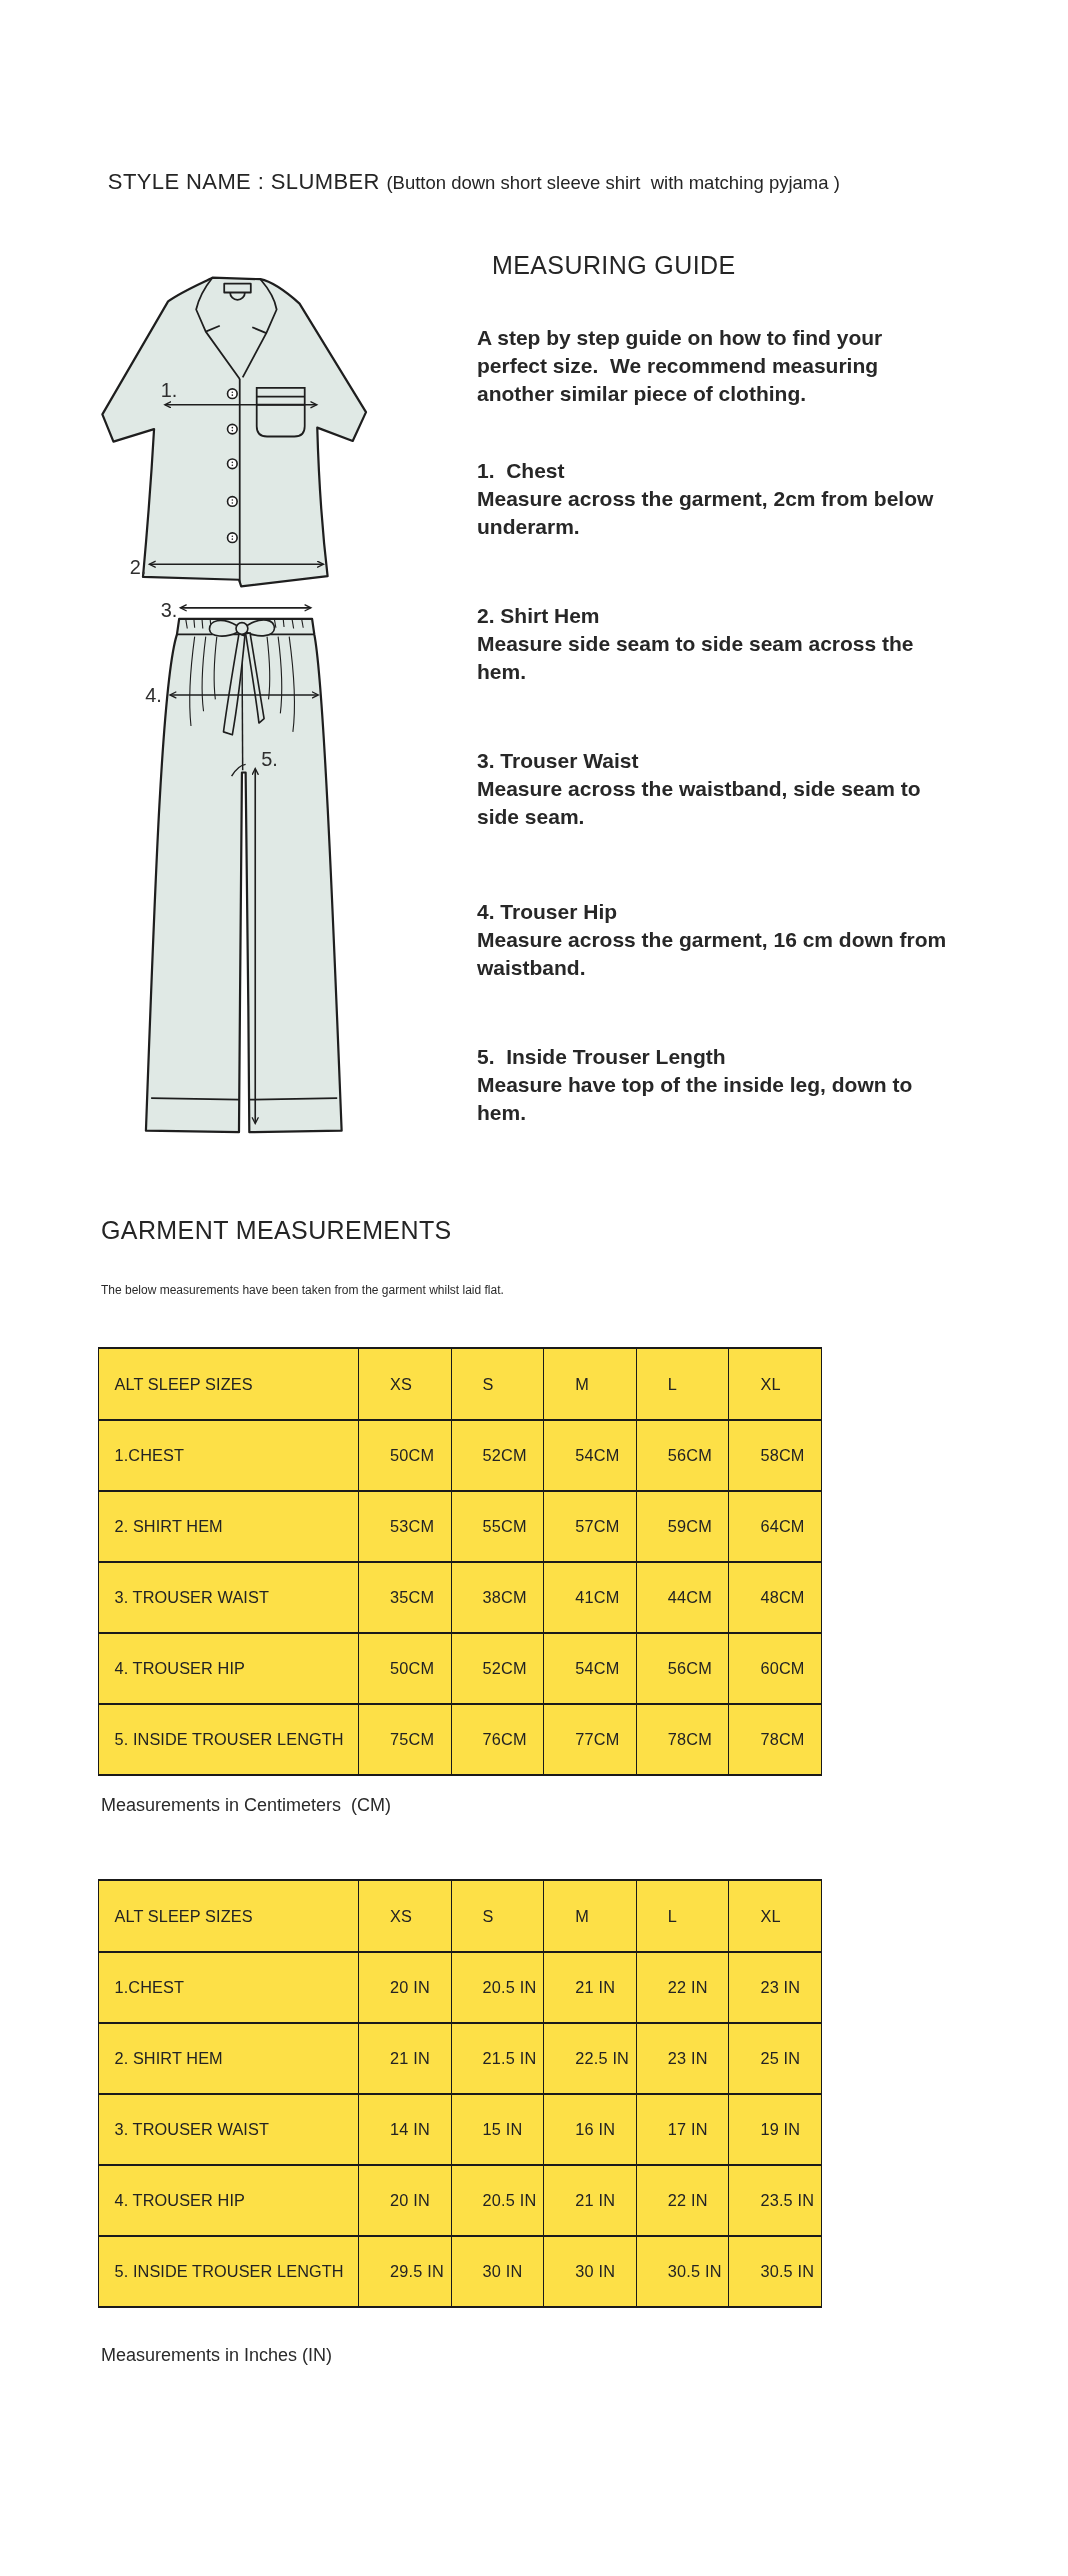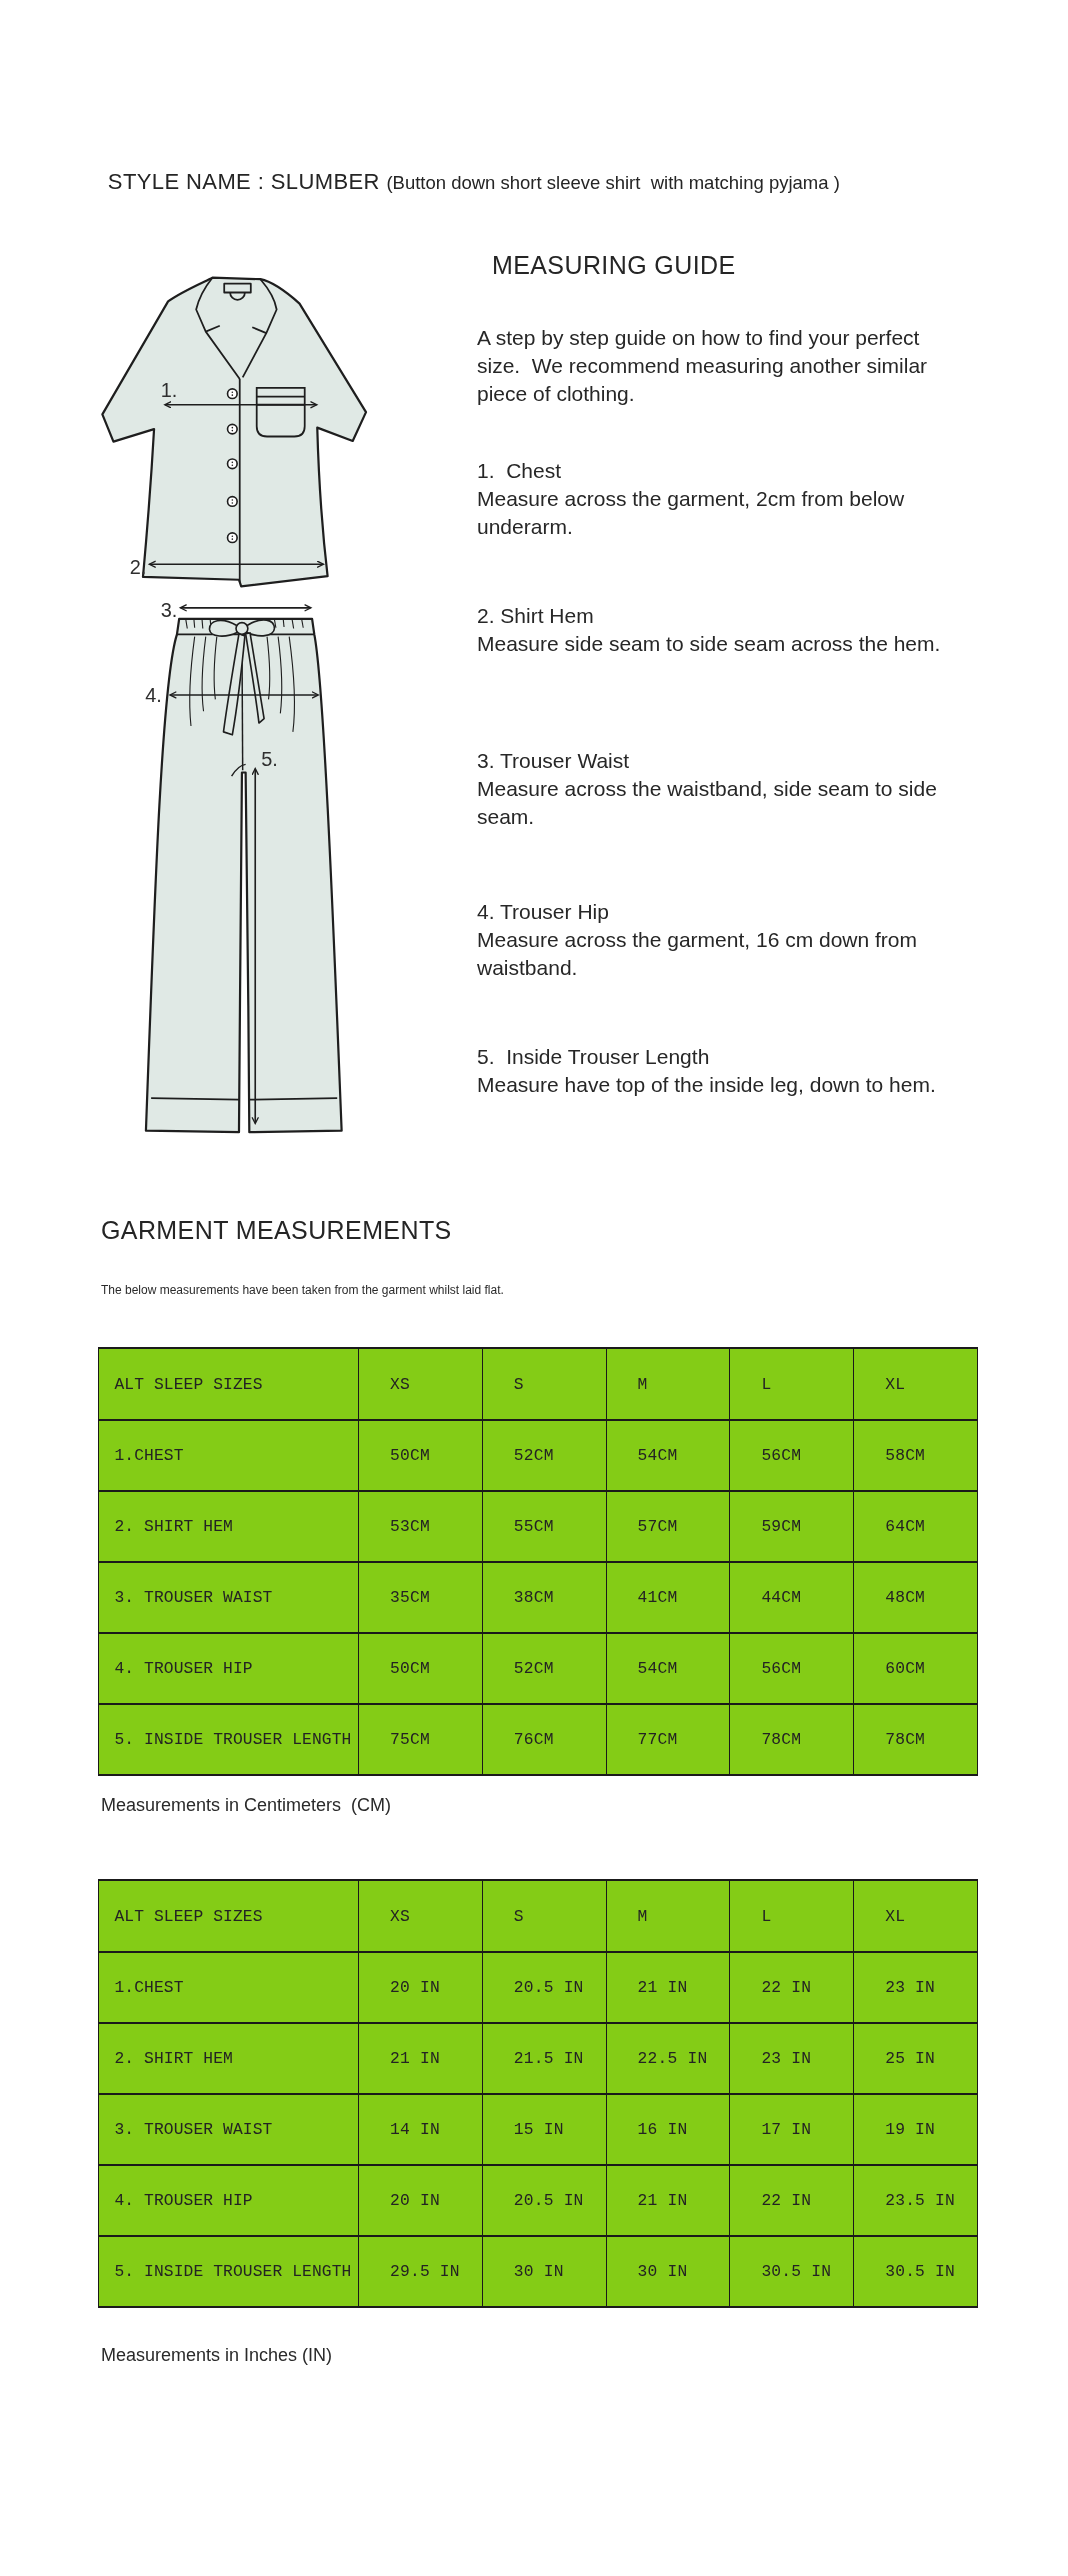--- a/index.html
+++ b/index.html
@@ -19,43 +19,42 @@
     font-weight:300; line-height:30px; color:#252525;text-align:center;
   }
   .title-main { font-size:22px; letter-spacing:0.4px; }
   .title-detail { font-size:18.5px; }
 
   
   .mg-heading {
     left:477px; top:251px; font-size:25px; font-weight:300;
     letter-spacing:0.4px; color:#252525;margin-left:15px;
   }
-  .mg-col { width:473px; font-size:21px; font-weight:400; line-height:28px; color:#272727; }
+  .mg-col { width:473px; font-size:21px; font-weight:700; line-height:28px; color:#272727; }
   .mg-intro { left:477px; top:324px; }
   .mg-step-0 { left:477px; top:457px; }
   .mg-step-1 { left:477px; top:602px; }
   .mg-step-2 { left:477px; top:747px; }
   .mg-step-3 { left:477px; top:898px; }
   .mg-step-4 { left:477px; top:1043px; }
 
   
   .gm-heading {
     left:101px; top:1216px; font-size:25px; font-weight:300;
     letter-spacing:0.4px; color:#252525;
   }
   .gm-intro { left:101px; top:1283px; font-size:12px; font-weight:400; color:#2a2a2a; }
 
   .table-wrap { left:98px; width:897px; }
   .cm-table-pos { top:1347px; }
   .in-table-pos { top:1879px; }
 
   table.size-table {
-    border-collapse:collapse; table-layout:fixed; width:880px;
-    background:#84cc16;
-    font-family:Liberation Mono, monospace;
+    border-collapse:collapse; table-layout:fixed; width:724px;
+    background:#fde047;
   }
   table.size-table th, table.size-table td {
     border:1.5px solid #1a1a1a;
     border-top-width:2.2px; border-bottom-width:2.2px;
     font-weight:300; font-size:16.3px; letter-spacing:0.2px;
     color:#232323; text-align:left; vertical-align:middle;
     height:71px; padding-left:31px; overflow:hidden;
   }
   table.size-table th { height:72px; }
   table.size-table th:first-child, table.size-table td:first-child {

